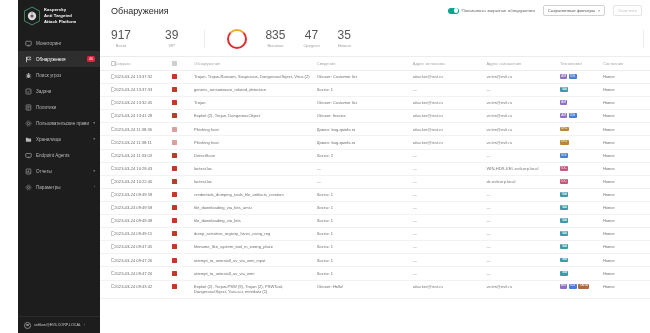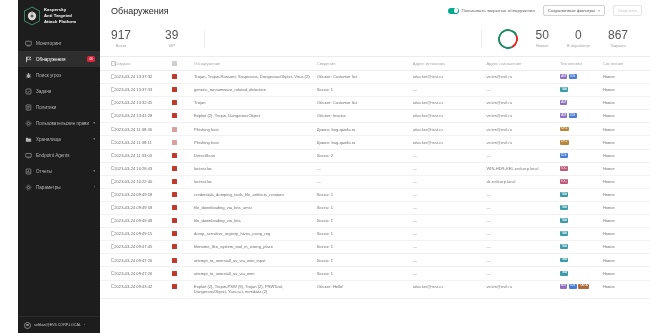--- a/index.html
+++ b/index.html
@@ -306,37 +306,37 @@
         <div class="stat">
           <span class="num">917</span>
           <span class="lbl">Всего</span>
         </div>
         <div class="stat">
           <span class="num">39</span>
           <span class="lbl">VIP</span>
         </div>
       </div>
       <div class="sep"></div>
+      <div class="g2">
+        <span class="donut red"></span>
+        <div class="stat">
+          <span class="num c-red">835</span>
+          <span class="lbl">Высокая</span>
+        </div>
+        <div class="stat">
+          <span class="num c-orange">47</span>
+          <span class="lbl">Средняя</span>
+        </div>
+        <div class="stat">
+          <span class="num c-grey">35</span>
+          <span class="lbl">Низкая</span>
+        </div>
+      </div>
       <div class="spacer"></div>
       <div class="sep"></div>
-      <div class="g3">
-        <span class="donut green"></span>
-        <div class="stat">
-          <span class="num c-green">50</span>
-          <span class="lbl">Новые</span>
-        </div>
-        <div class="stat">
-          <span class="num c-dim">0</span>
-          <span class="lbl">В обработке</span>
-        </div>
-        <div class="stat">
-          <span class="num c-green">867</span>
-          <span class="lbl">Закрыто</span>
-        </div>
-      </div>
     </div>
 
     <div class="table-wrap">
       <table>
         <thead>
           <tr>
             <th class="col-chk">
                 <span class="chk"></span>
               </th>
             <th class="col-date">Создано</th>

